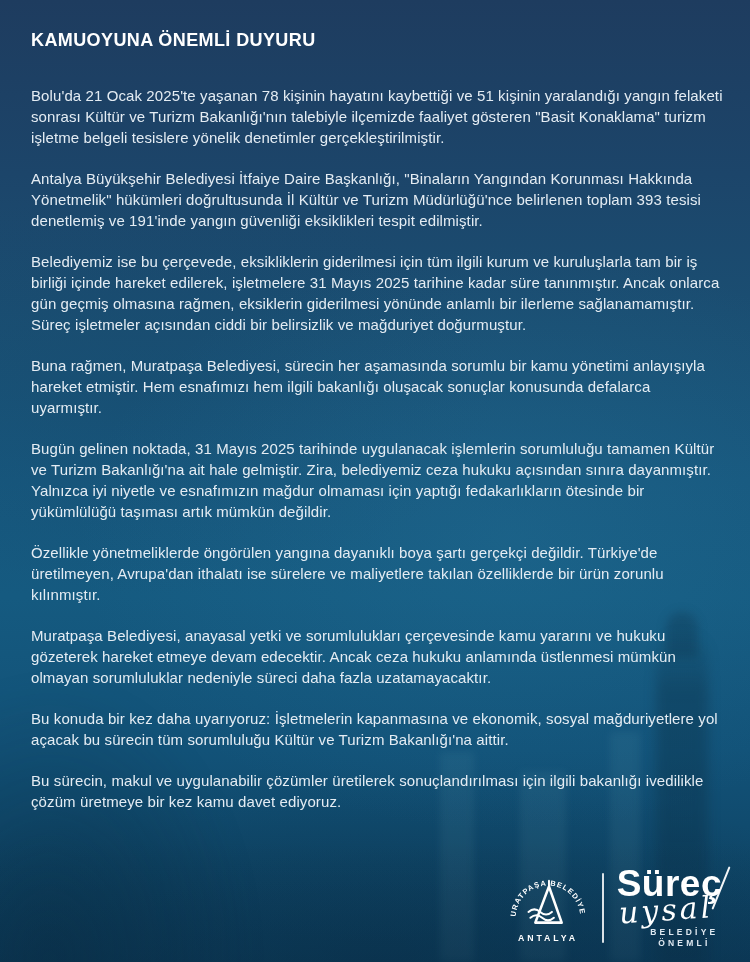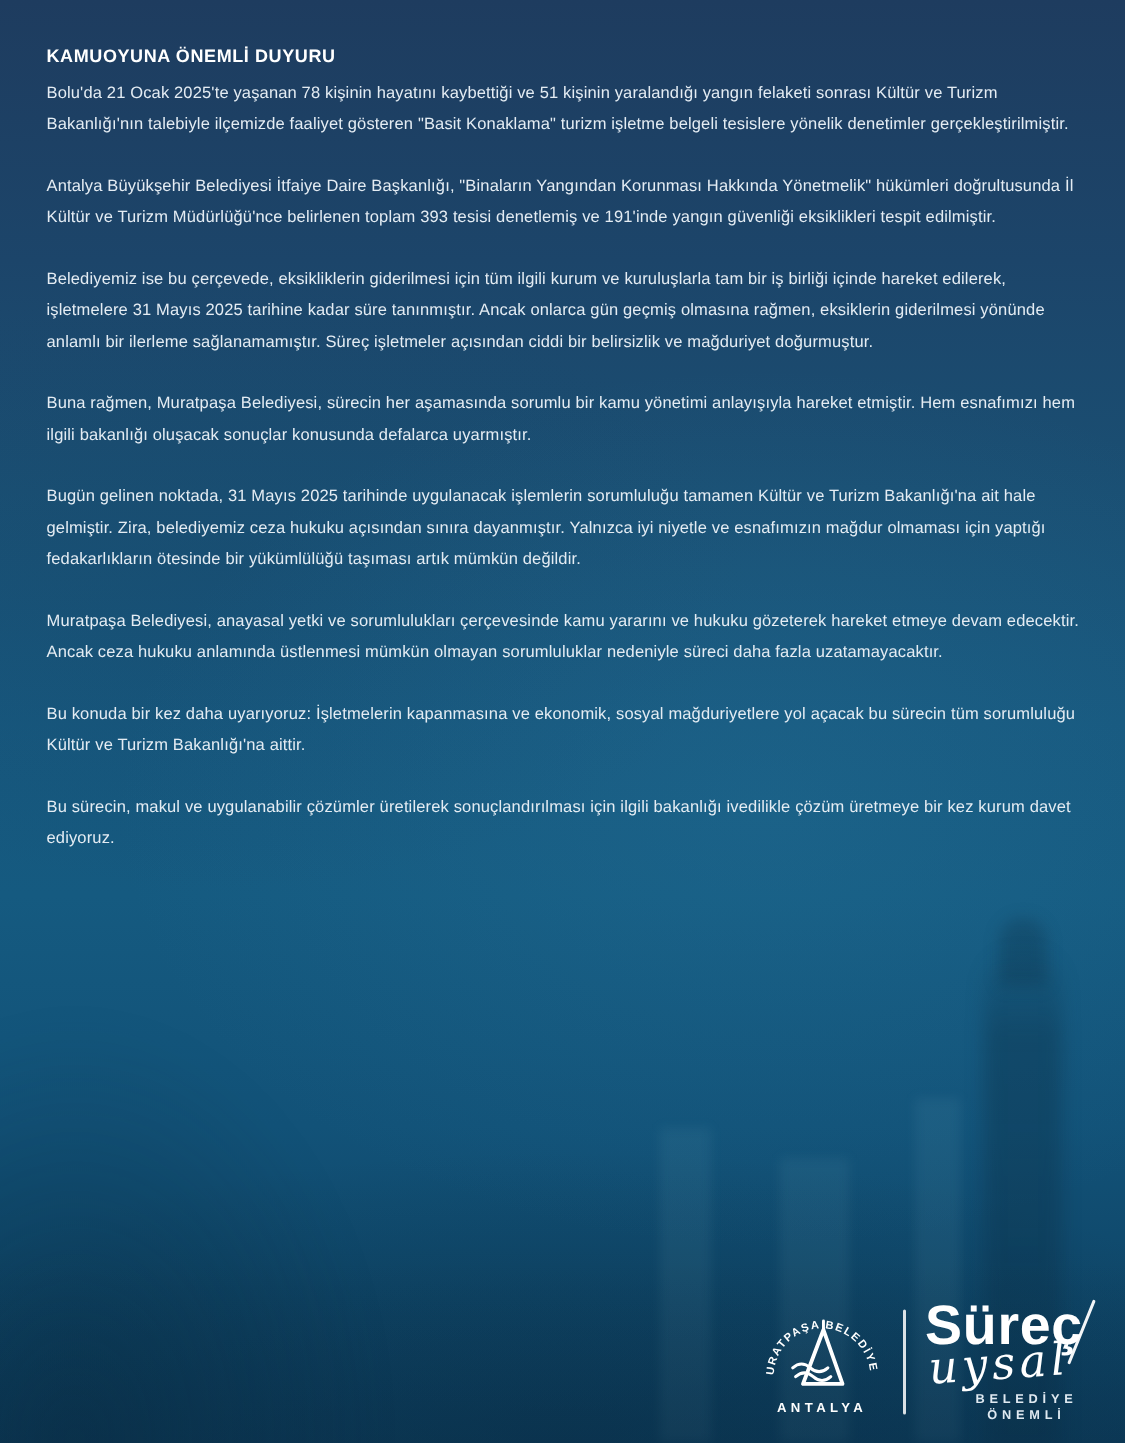--- a/index.html
+++ b/index.html
@@ -63,29 +63,29 @@
   .ruins .wall-bottom {
     position: absolute; left: 0; right: 0; bottom: 0; height: 120px;
     background: linear-gradient(180deg, rgba(9,42,64,0) 0%, rgba(9,42,64,0.30) 100%);
   }
 
   .content {
     position: absolute; left: 31px; top: 30px;
     width: 692px;
   }
   .title {
-    margin: 0 0 8px 0;
-    font-size: 12px;
+    margin: 0 0 34px 0;
+    font-size: 18px;
     font-weight: 700;
     letter-spacing: 0.4px;
     color: #ffffff;
   }
   .content p {
     margin: 0 0 20px 0;
-    font-size: 11px;
+    font-size: 15px;
     line-height: 21px;
     letter-spacing: 0.1px;
     color: #e4ecf3;
   }
 
   .footer {
     position: absolute; right: 22px; bottom: 13px;
     display: flex; align-items: center; gap: 13px;
   }
   .logo-svg { display: block; width: 82px; height: 82px; }
@@ -137,23 +137,24 @@
     <div class="wall-bottom"></div>
   </div>
 
   <div class="content">
     <h1 class="title">KAMUOYUNA ÖNEMLİ DUYURU</h1>
     <p>Bolu'da 21 Ocak 2025'te yaşanan 78 kişinin hayatını kaybettiği ve 51 kişinin yaralandığı yangın felaketi sonrası Kültür ve Turizm Bakanlığı'nın talebiyle ilçemizde faaliyet gösteren "Basit Konaklama" turizm işletme belgeli tesislere yönelik denetimler gerçekleştirilmiştir.</p>
     <p>Antalya Büyükşehir Belediyesi İtfaiye Daire Başkanlığı, "Binaların Yangından Korunması Hakkında Yönetmelik" hükümleri doğrultusunda İl Kültür ve Turizm Müdürlüğü'nce belirlenen toplam 393 tesisi denetlemiş ve 191'inde yangın güvenliği eksiklikleri tespit edilmiştir.</p>
     <p>Belediyemiz ise bu çerçevede, eksikliklerin giderilmesi için tüm ilgili kurum ve kuruluşlarla tam bir iş birliği içinde hareket edilerek, işletmelere 31 Mayıs 2025 tarihine kadar süre tanınmıştır. Ancak onlarca gün geçmiş olmasına rağmen, eksiklerin giderilmesi yönünde anlamlı bir ilerleme sağlanamamıştır. Süreç işletmeler açısından ciddi bir belirsizlik ve mağduriyet doğurmuştur.</p>
     <p>Buna rağmen, Muratpaşa Belediyesi, sürecin her aşamasında sorumlu bir kamu yönetimi anlayışıyla hareket etmiştir. Hem esnafımızı hem ilgili bakanlığı oluşacak sonuçlar konusunda defalarca uyarmıştır.</p>
     <p>Bugün gelinen noktada, 31 Mayıs 2025 tarihinde uygulanacak işlemlerin sorumluluğu tamamen Kültür ve Turizm Bakanlığı'na ait hale gelmiştir. Zira, belediyemiz ceza hukuku açısından sınıra dayanmıştır. Yalnızca iyi niyetle ve esnafımızın mağdur olmaması için yaptığı fedakarlıkların ötesinde bir yükümlülüğü taşıması artık mümkün değildir.</p>
+    <p>Özellikle yönetmeliklerde öngörülen yangına dayanıklı boya şartı gerçekçi değildir. Türkiye'de üretilmeyen, Avrupa'dan ithalatı ise sürelere ve maliyetlere takılan özelliklerde bir ürün zorunlu kılınmıştır.</p>
     <p>Muratpaşa Belediyesi, anayasal yetki ve sorumlulukları çerçevesinde kamu yararını ve hukuku gözeterek hareket etmeye devam edecektir. Ancak ceza hukuku anlamında üstlenmesi mümkün olmayan sorumluluklar nedeniyle süreci daha fazla uzatamayacaktır.</p>
     <p>Bu konuda bir kez daha uyarıyoruz: İşletmelerin kapanmasına ve ekonomik, sosyal mağduriyetlere yol açacak bu sürecin tüm sorumluluğu Kültür ve Turizm Bakanlığı'na aittir.</p>
-    <p>Bu sürecin, makul ve uygulanabilir çözümler üretilerek sonuçlandırılması için ilgili bakanlığı ivedilikle çözüm üretmeye bir kez kurum davet ediyoruz.</p>
+    <p>Bu sürecin, makul ve uygulanabilir çözümler üretilerek sonuçlandırılması için ilgili bakanlığı ivedilikle çözüm üretmeye bir kez kamu davet ediyoruz.</p>
   </div>
 
   <div class="footer">
 
     <svg class="logo-svg" viewBox="0 0 84 84" aria-hidden="true">
       <defs>
         <path id="logo-arc" d="M 9 52 A 33 33 0 1 1 75 52" fill="none"></path>
       </defs>
       <text font-size="7.6" font-weight="bold" fill="#ffffff" letter-spacing="1.1" font-family="Liberation Sans, DejaVu Sans, sans-serif">
         <textPath href="#logo-arc" startOffset="50%" text-anchor="middle">MURATPAŞA BELEDİYESİ</textPath>

